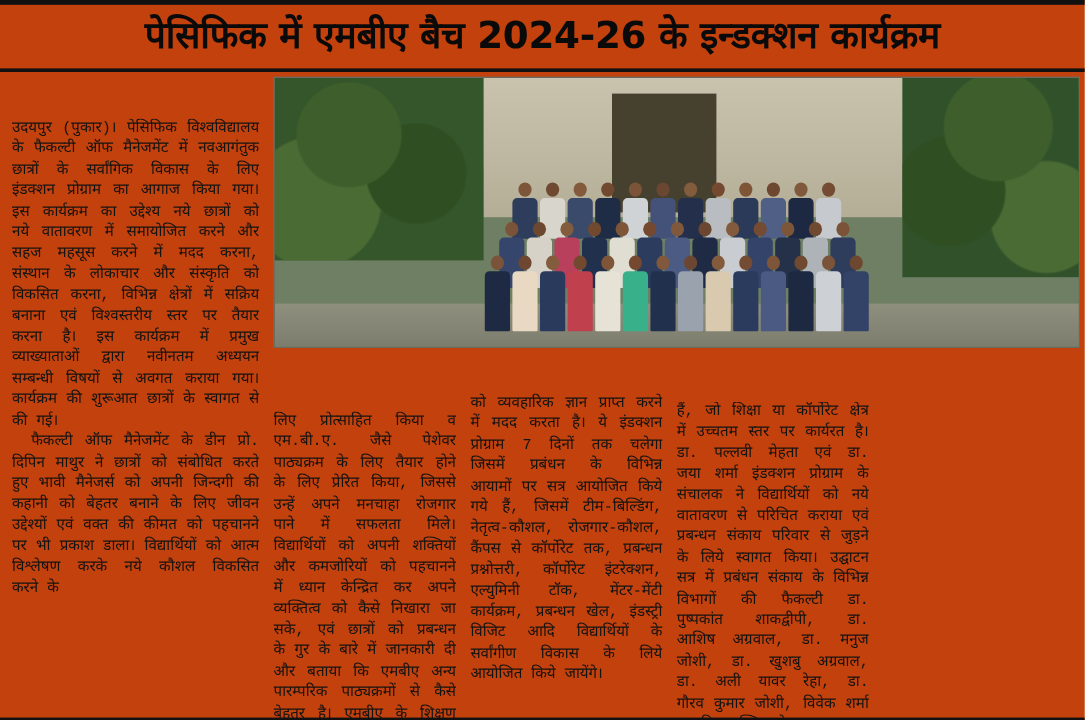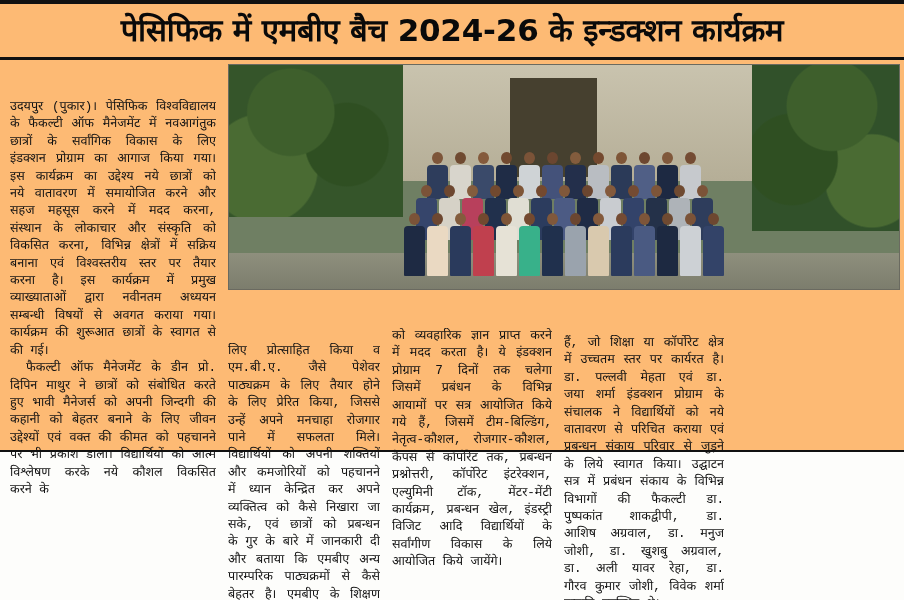--- a/index.html
+++ b/index.html
@@ -9,22 +9,22 @@
   body {
     width: 904px;
     height: 600px;
     background: #fdfdfb;
     font-family: "Liberation Serif", serif;
     overflow: hidden;
   }
   .page {
     position: relative;
     width: 904px;
-    height: 452px;
-    background: #fdba74;
+    height: 600px;
+    background: #c2410c;
     box-sizing: border-box;
     padding: 0;
   }
   .headline-rule-top {
     position: absolute;
     left: 0;
     top: 0;
     width: 904px;
     height: 4px;
     background: #111;

